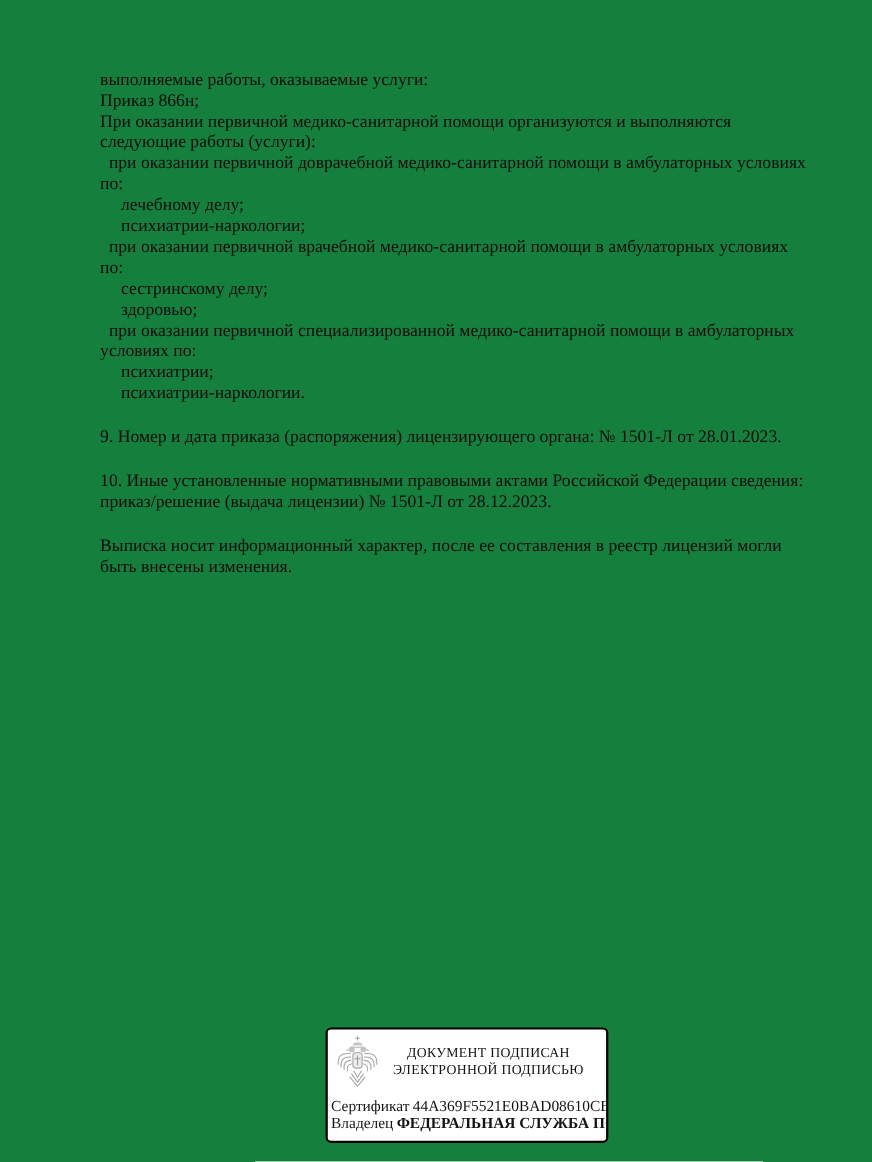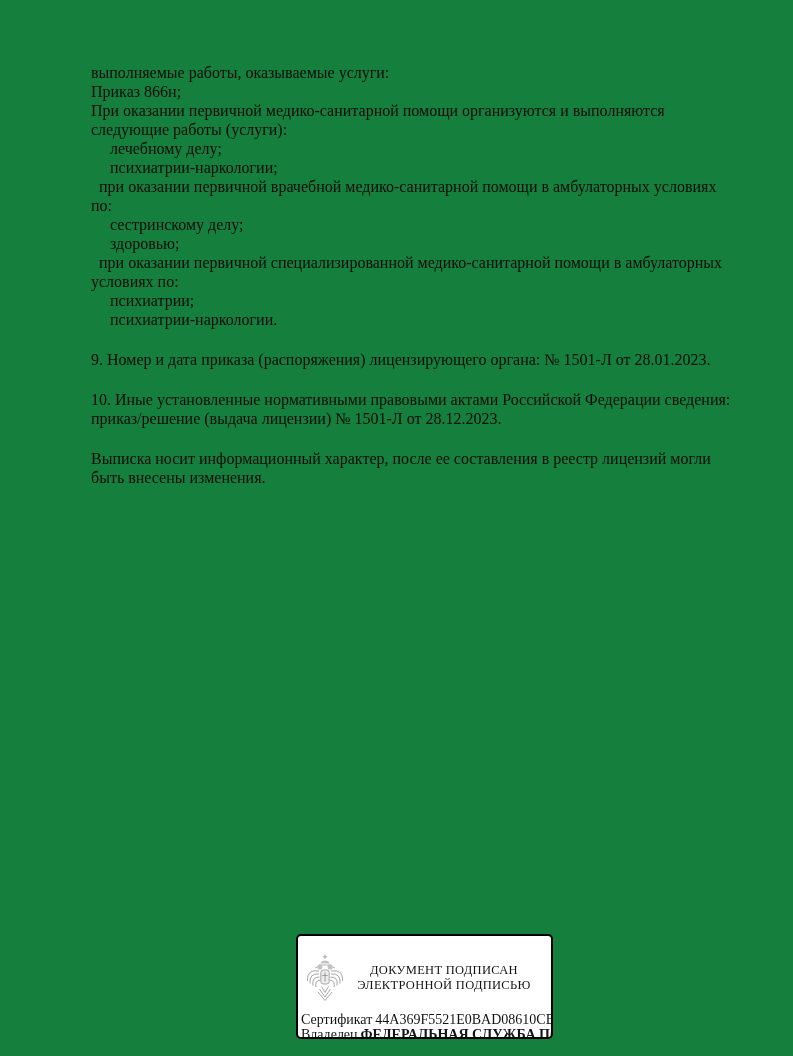--- a/index.html
+++ b/index.html
@@ -37,21 +37,21 @@
     width: 253px;
     height: 101px;
     border: 2px solid #000000;
     border-radius: 5px;
     background: #ffffff;
     overflow: hidden;
   }
   .stamp-head {
     display: flex;
     align-items: flex-start;
-    padding: 18px 8px 0 7px;
+    padding: 5px 8px 0 7px;
     height: 50px;
   }
   .emblem {
     width: 40px;
     height: 47px;
     flex: none;
     display: block;
   }
   .stamp-title {
     flex: 1;
@@ -75,20 +75,21 @@
 </style>
 </head>
 <body>
 
 <div class="page">
 
   <div class="content" id="paragraphs">
       <div class="para indent-0">выполняемые работы, оказываемые услуги:</div>
       <div class="para indent-0">Приказ 866н;</div>
       <div class="para indent-0">При оказании первичной медико-санитарной помощи организуются и выполняются следующие работы (услуги):</div>
+      <div class="para indent-1">при оказании первичной доврачебной медико-санитарной помощи в амбулаторных условиях по:</div>
       <div class="para indent-2">лечебному делу;</div>
       <div class="para indent-2">психиатрии-наркологии;</div>
       <div class="para indent-1">при оказании первичной врачебной медико-санитарной помощи в амбулаторных условиях по:</div>
       <div class="para indent-2">сестринскому делу;</div>
       <div class="para indent-2">здоровью;</div>
       <div class="para indent-1">при оказании первичной специализированной медико-санитарной помощи в амбулаторных условиях по:</div>
       <div class="para indent-2">психиатрии;</div>
       <div class="para indent-2">психиатрии-наркологии.</div>
       <div class="para indent-0 gap">9. Номер и дата приказа (распоряжения) лицензирующего органа: № 1501-Л от 28.01.2023.</div>
       <div class="para indent-0 gap">10. Иные установленные нормативными правовыми актами Российской Федерации сведения: приказ/решение (выдача лицензии) № 1501-Л от 28.12.2023.</div>

